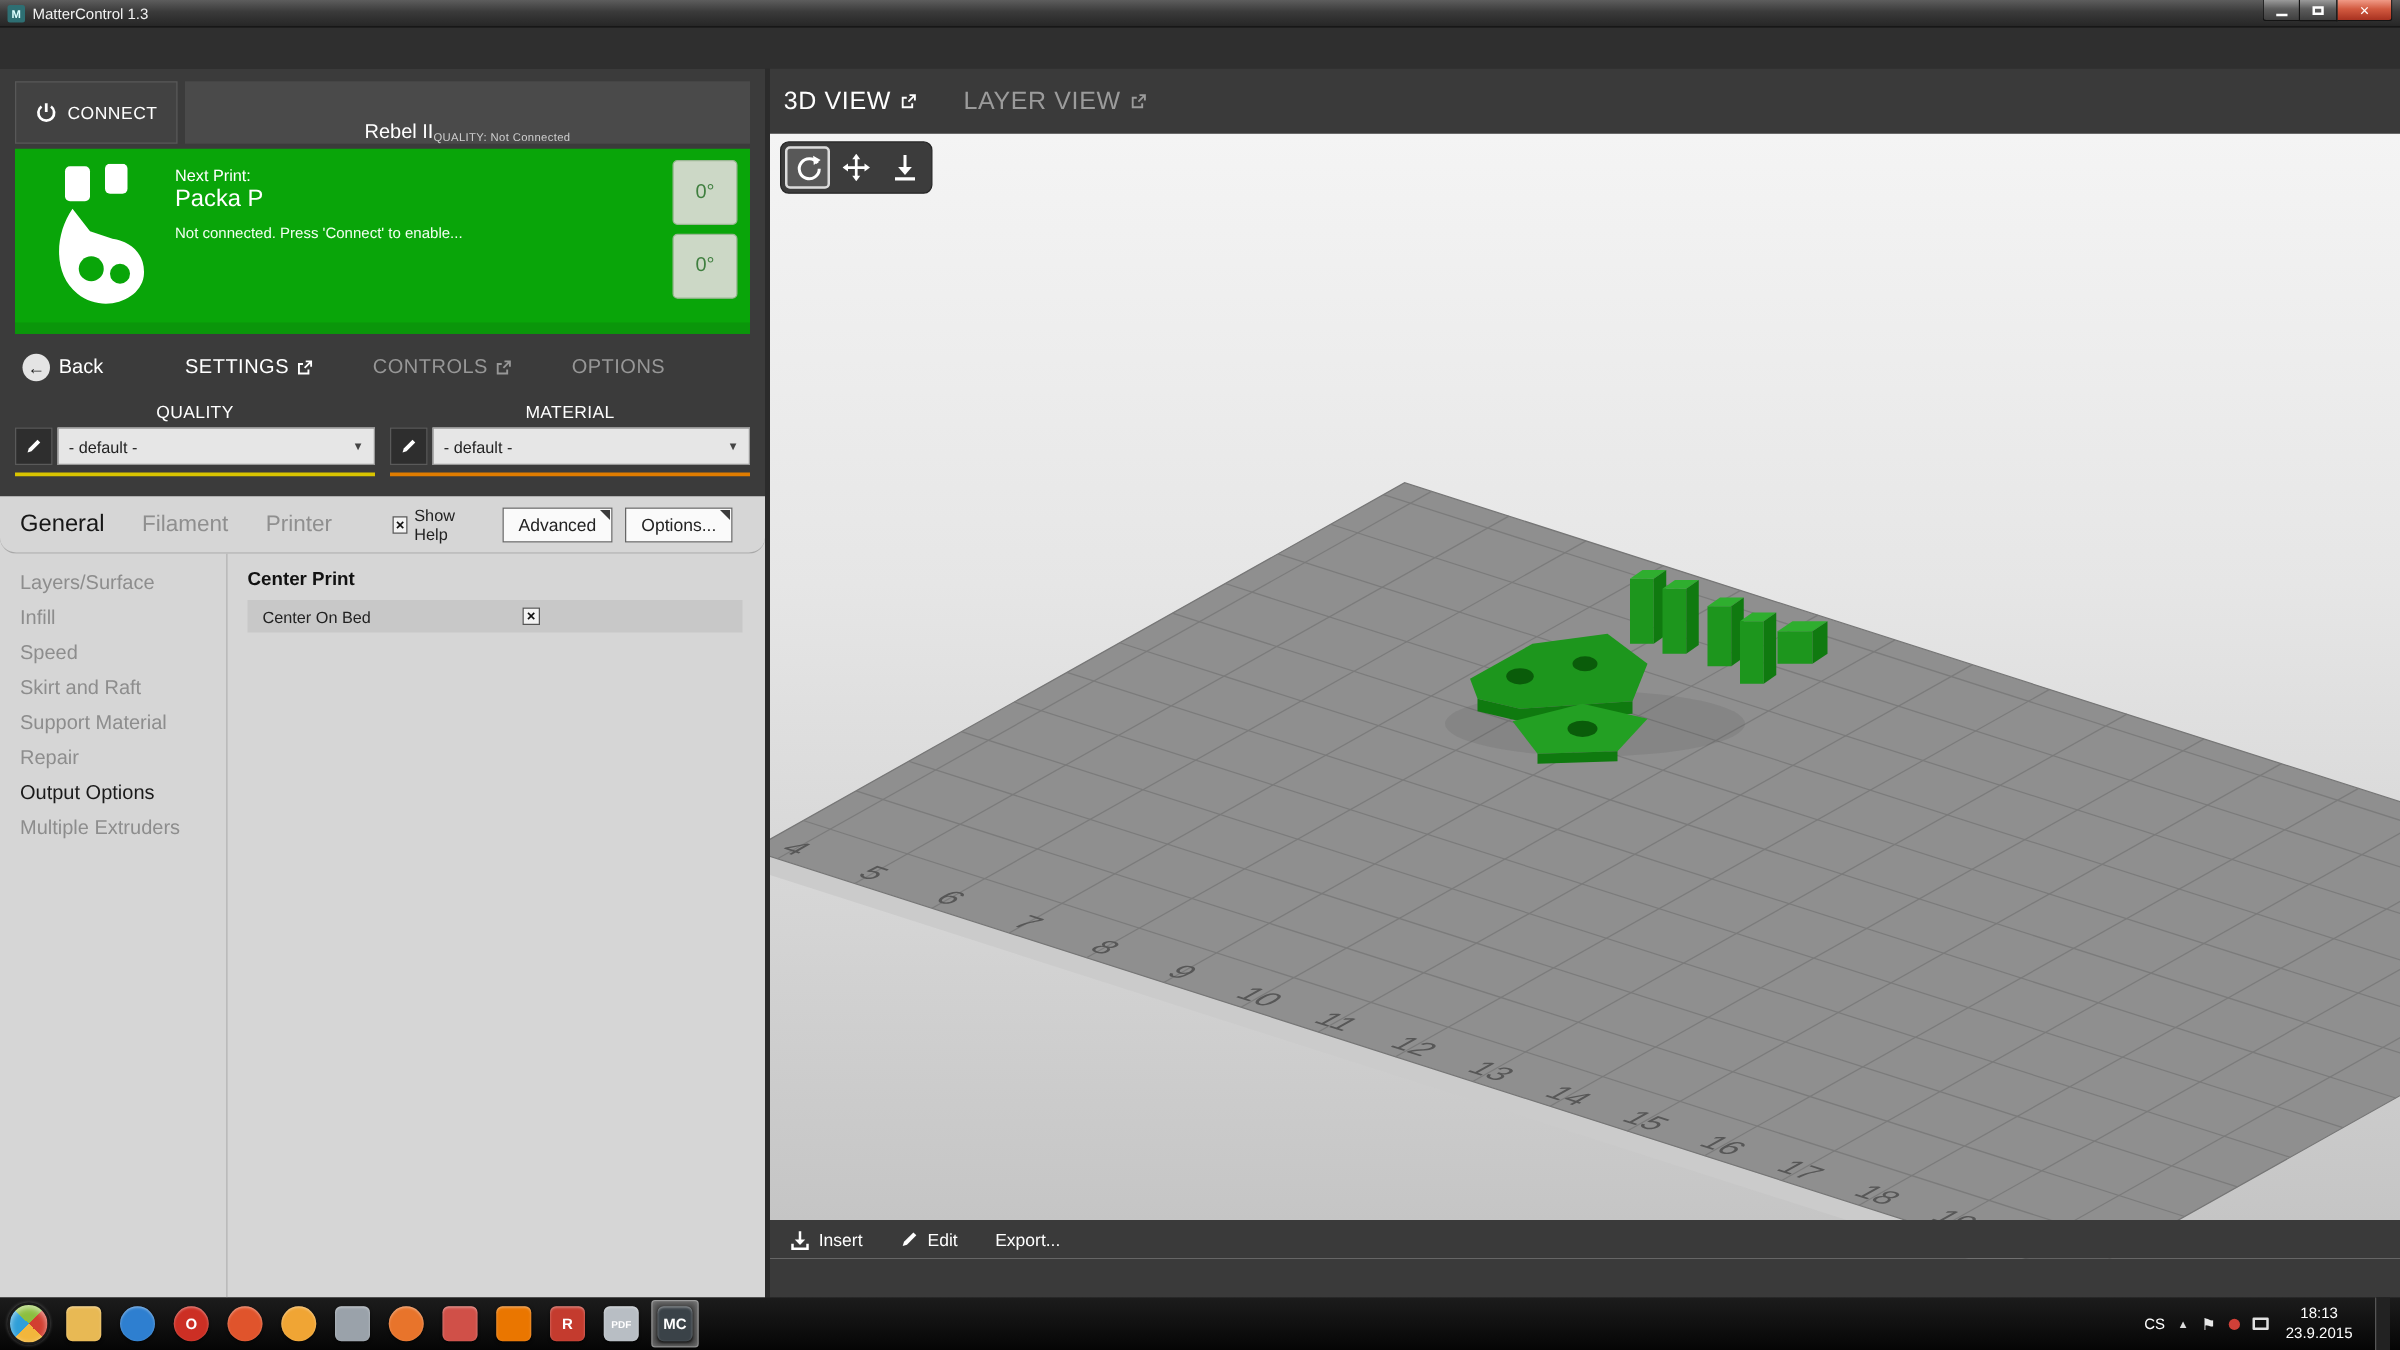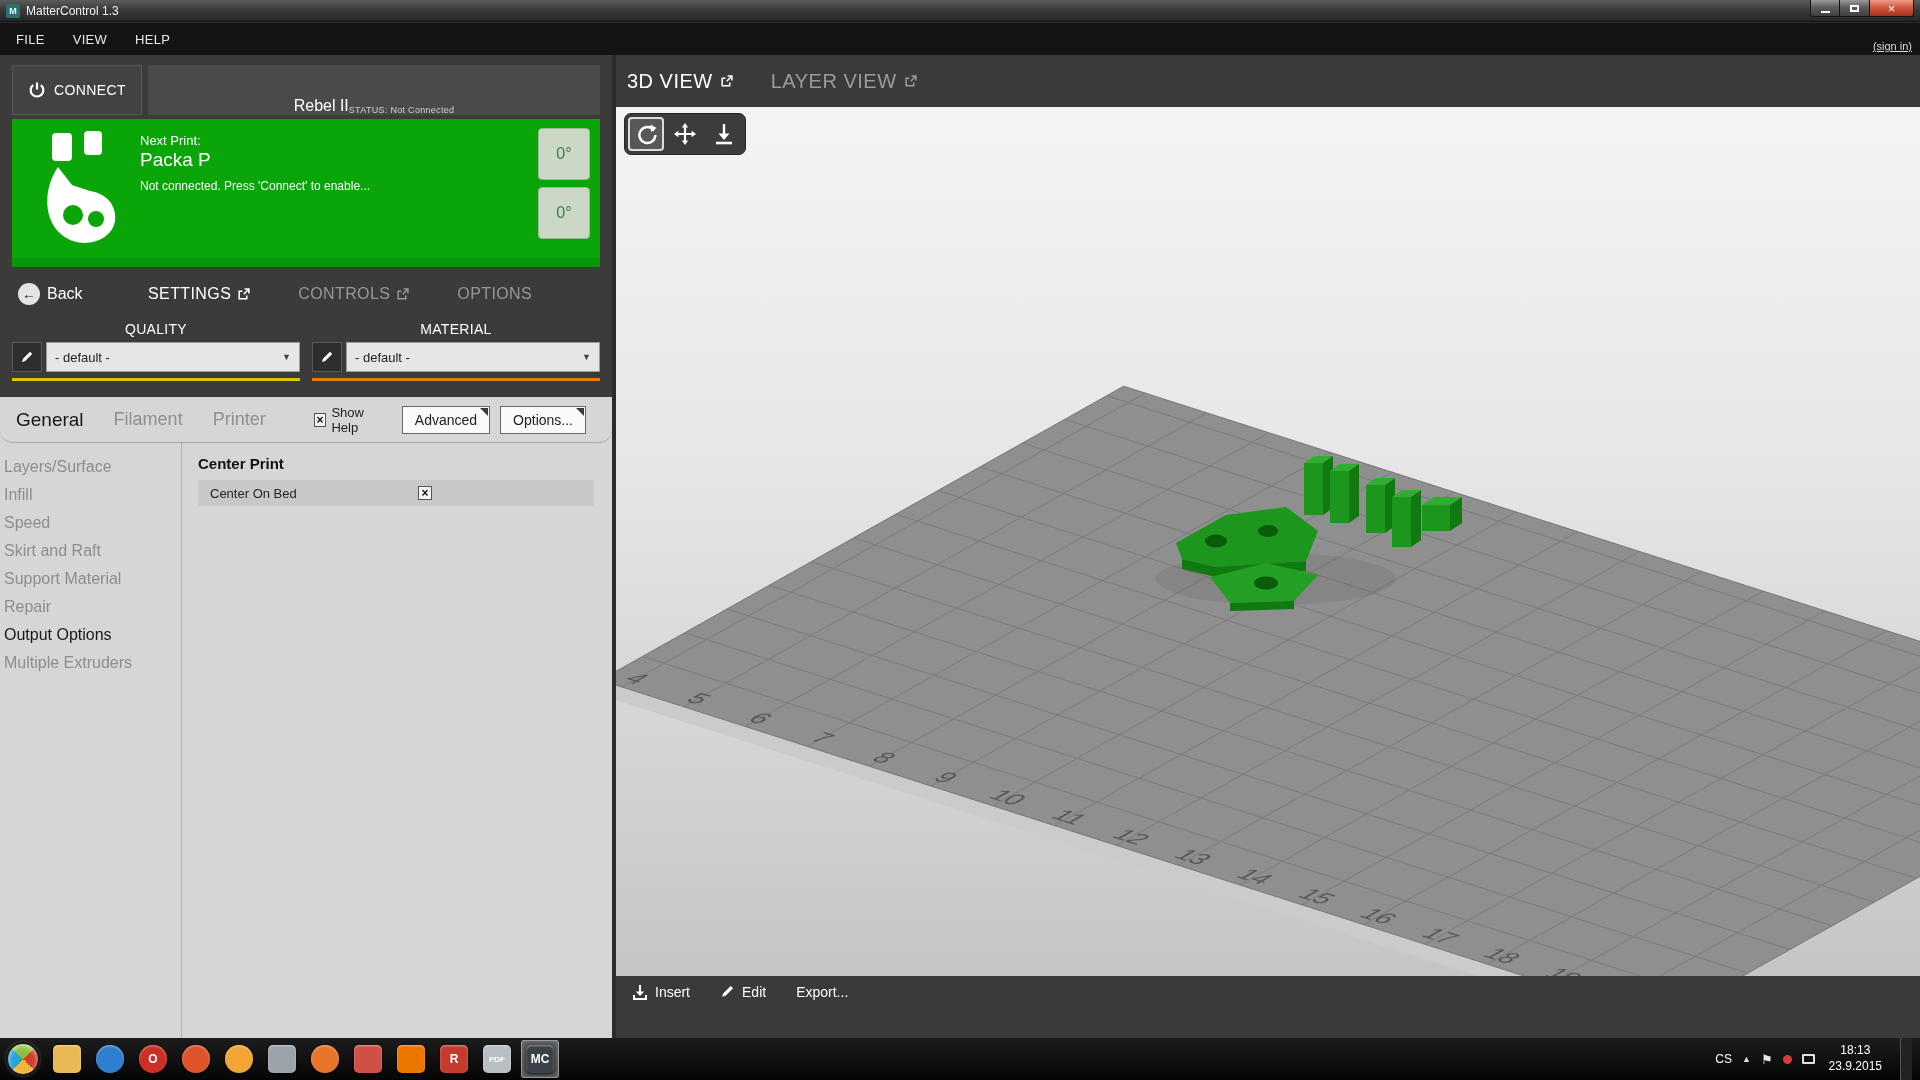--- a/index.html
+++ b/index.html
@@ -96,21 +96,21 @@
   .panel-btn {
     position:relative; background:#fafafa; border:1px solid #666; padding:5px 12px; font-size:14px; color:#222;
     cursor:pointer; margin-right:10px; font-family:inherit;
   }
   .panel-btn::after {
     content:""; position:absolute; top:1px; right:1px;
     border-top:8px solid #3a3a3a; border-left:8px solid transparent;
   }
   .settings-body { display:flex; height:595px; }
   .sb-col { width:182px; border-right:1px solid #b2b2b2; padding-top:10px; }
-  .sb-item { padding:5px 4px; font-size:16px; color:#8d8d8d; cursor:pointer; white-space:nowrap; }
+  .sb-item { padding:5px 16px; font-size:16px; color:#8d8d8d; cursor:pointer; white-space:nowrap; }
   .sb-item.selected { color:#1a1a1a; }
   .settings-content { flex:1; padding:12px 16px; }
   .content-heading { font-size:15px; font-weight:bold; color:#111; margin-bottom:8px; }
   .setting-row {
     width:396px; height:26px; background:#c8c8c8; display:flex; align-items:center; padding:12px 12px;
   }
   .setting-label { font-size:13px; color:#222; width:208px; }
   .help-box {
     width:396px; background:#4a4a4a; color:#fff; font-size:12px; line-height:1.45;
     padding:8px 10px; margin-top:4px;
@@ -175,42 +175,36 @@
       <div class="winbtn min">
           <span class="glyph-min"></span>
         </div>
       <div class="winbtn max">
           <span class="glyph-max"></span>
         </div>
       <div class="winbtn close">×</div>
     </div>
   </div>
 
-  <div class="menubar">
-    <span class="menu-item">FILE</span>
-    <span class="menu-item">VIEW</span>
-    <span class="menu-item">HELP</span>
-    <span class="sign-in">(sign in)</span>
-  </div>
 
   <div class="content">
 
     <div class="left-panel">
 
       <div class="connect-row">
         <button class="connect-btn">
           <svg width="18" height="18" viewBox="0 0 18 18">
             <path d="M9 1.5v7" stroke="#fff" stroke-width="2.2" fill="none"></path>
             <path d="M5.2 4.2a6.3 6.3 0 1 0 7.6 0" stroke="#fff" stroke-width="2.2" fill="none"></path>
           </svg>
           <span>CONNECT</span>
         </button>
         <div class="printer-box">
           <div class="printer-name">Rebel II</div>
-          <div class="printer-status">STATUS: Not Connected</div>
+          <div class="printer-status">QUALITY: Not Connected</div>
         </div>
       </div>
 
       <div class="print-card">
         <svg class="part-icon" width="80" height="118" viewBox="0 0 80 118">
           <g fill="#ffffff">
             <rect x="10" y="2" width="20" height="28" rx="4"></rect>
             <rect x="42" y="0" width="18" height="24" rx="4"></rect>
             <path d="M16 36 C2 56 0 88 20 104 C40 120 70 110 73 90 C75 72 62 62 48 60 L30 54 Z"></path>
           </g>

